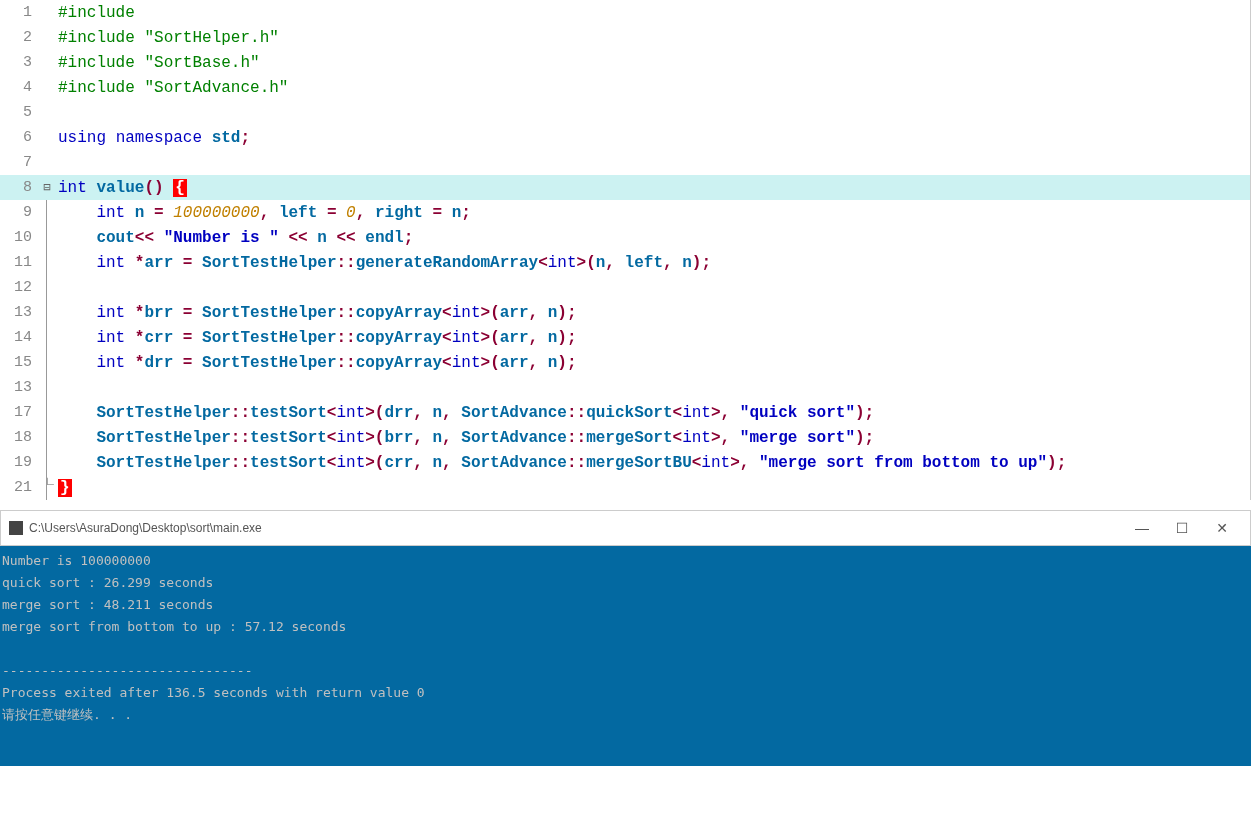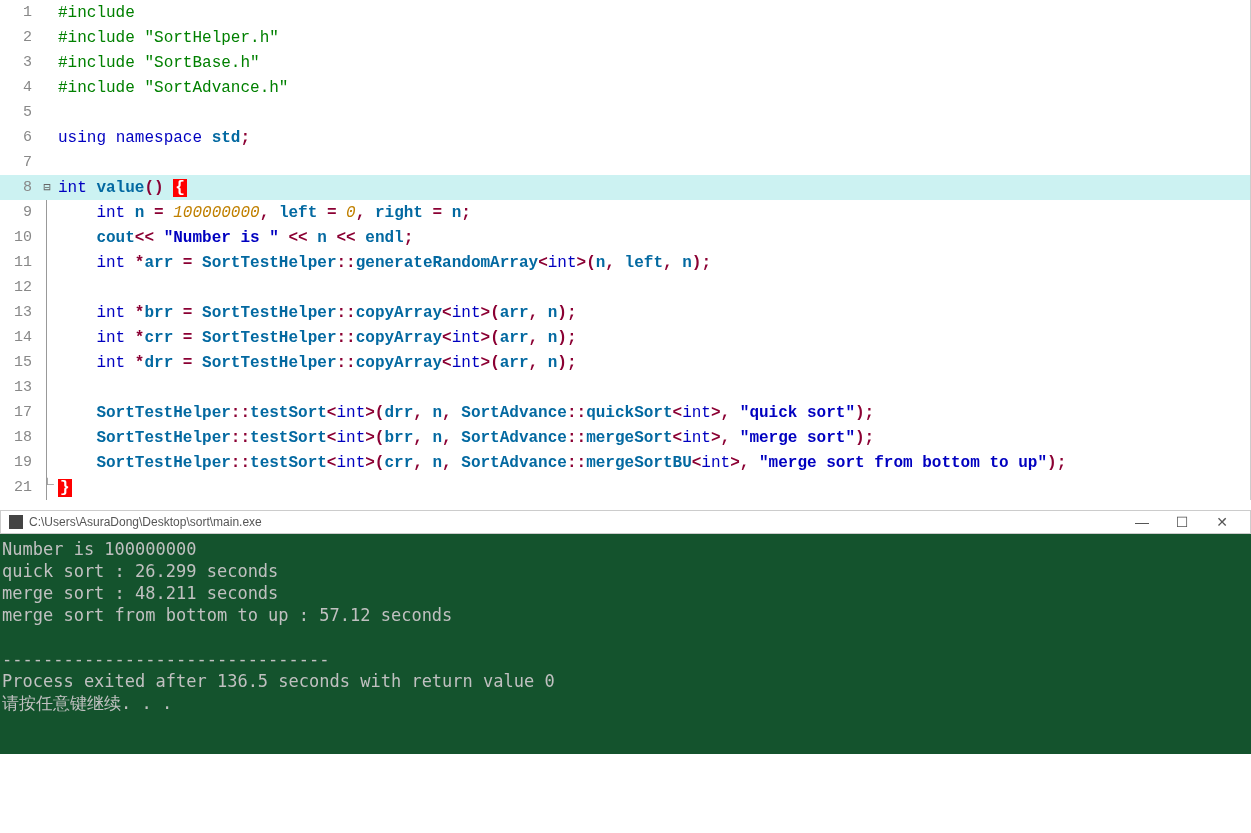--- a/index.html
+++ b/index.html
@@ -11,25 +11,25 @@
 .code { flex: 1; padding-left: 4px; }
 .highlighted { background: #ccf2f2; }
 .kw { color: #0000c0; font-weight: normal; }
 .directive { color: #008000; font-weight: normal; }
 .num { color: #c08000; font-style: italic; }
 .normal { color: #0369a1; font-weight: bold; }
 .scope { color: #8b0033; font-weight: bold; }
 .strlit { color: #0000c0; font-weight: bold; }
 .brace-hl { background: #ff0000; color: #fff; font-weight: bold; padding: 0 2px; }
 .terminal-window { margin-top: 10px; background: #f0f0f0; }
-.terminal-titlebar { display: flex; align-items: center; background: #fff; border: 1px solid #ccc; height: 24px; padding: 0 8px; font-family: "Segoe UI", sans-serif; font-size: 12px; color: #555; }
+.terminal-titlebar { display: flex; align-items: center; background: #fff; border: 1px solid #ccc; height: 36px; padding: 0 8px; font-family: "Segoe UI", sans-serif; font-size: 12px; color: #555; }
 .terminal-titlebar .icon { width: 14px; height: 14px; background: #444; margin-right: 6px; }
 .terminal-titlebar .spacer { flex: 1; }
 .terminal-titlebar .win-btn { width: 40px; text-align: center; color: #555; font-size: 14px; }
-.terminal-body { background: #14532d; color: #c0c0c0; padding: 4px 2px 40px 2px; font-family: "NSimSun","SimSun",Consolas,monospace; font-size: 17px; line-height: 22px; white-space: pre; min-height: 220px; }
+.terminal-body { background: #0369a1; color: #c0c0c0; padding: 4px 2px 40px 2px; font-family: "NSimSun","SimSun",Consolas,monospace; font-size: 13px; line-height: 22px; white-space: pre; min-height: 220px; }
 </style>
 </head>
 <body>
 
 <div class="editor" id="editor">
     <div class="line"><div class="line-number">1</div><div class="gutter"></div><div class="code"><span class="directive">#include </span><span class="directive"><iostream></iostream></span></div></div>
     <div class="line"><div class="line-number">2</div><div class="gutter"></div><div class="code"><span class="directive">#include </span><span class="directive">"SortHelper.h"</span></div></div>
     <div class="line"><div class="line-number">3</div><div class="gutter"></div><div class="code"><span class="directive">#include </span><span class="directive">"SortBase.h"</span></div></div>
     <div class="line"><div class="line-number">4</div><div class="gutter"></div><div class="code"><span class="directive">#include </span><span class="directive">"SortAdvance.h"</span></div></div>
     <div class="line"><div class="line-number">5</div><div class="gutter"></div><div class="code"></div></div>

